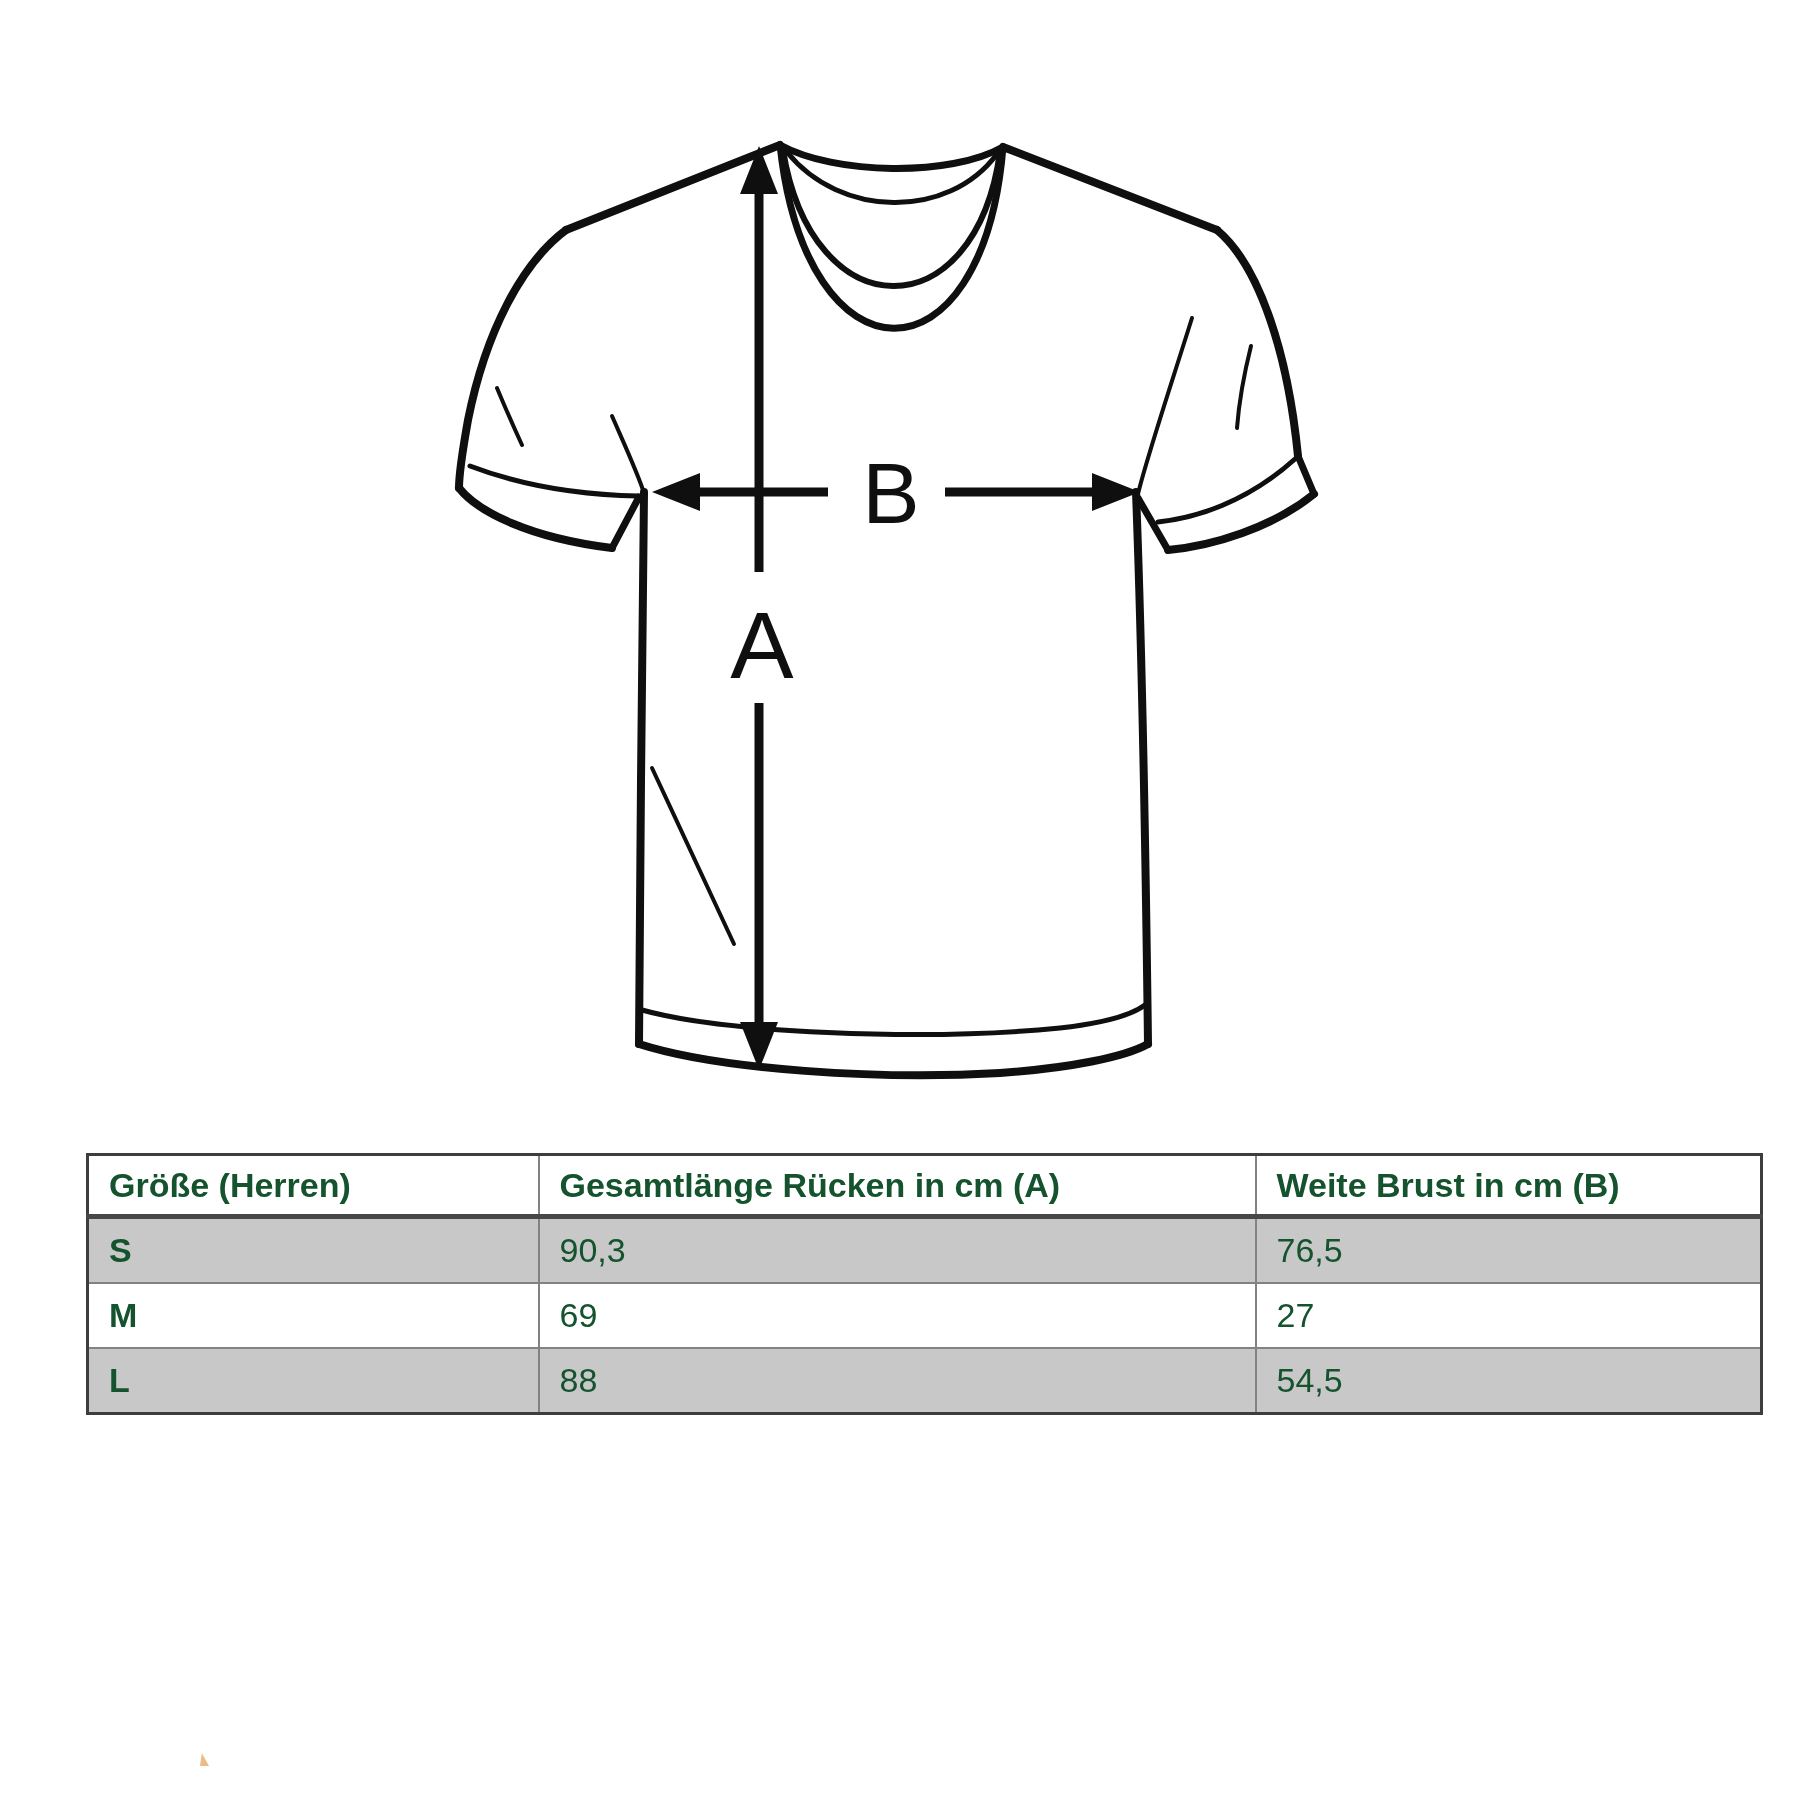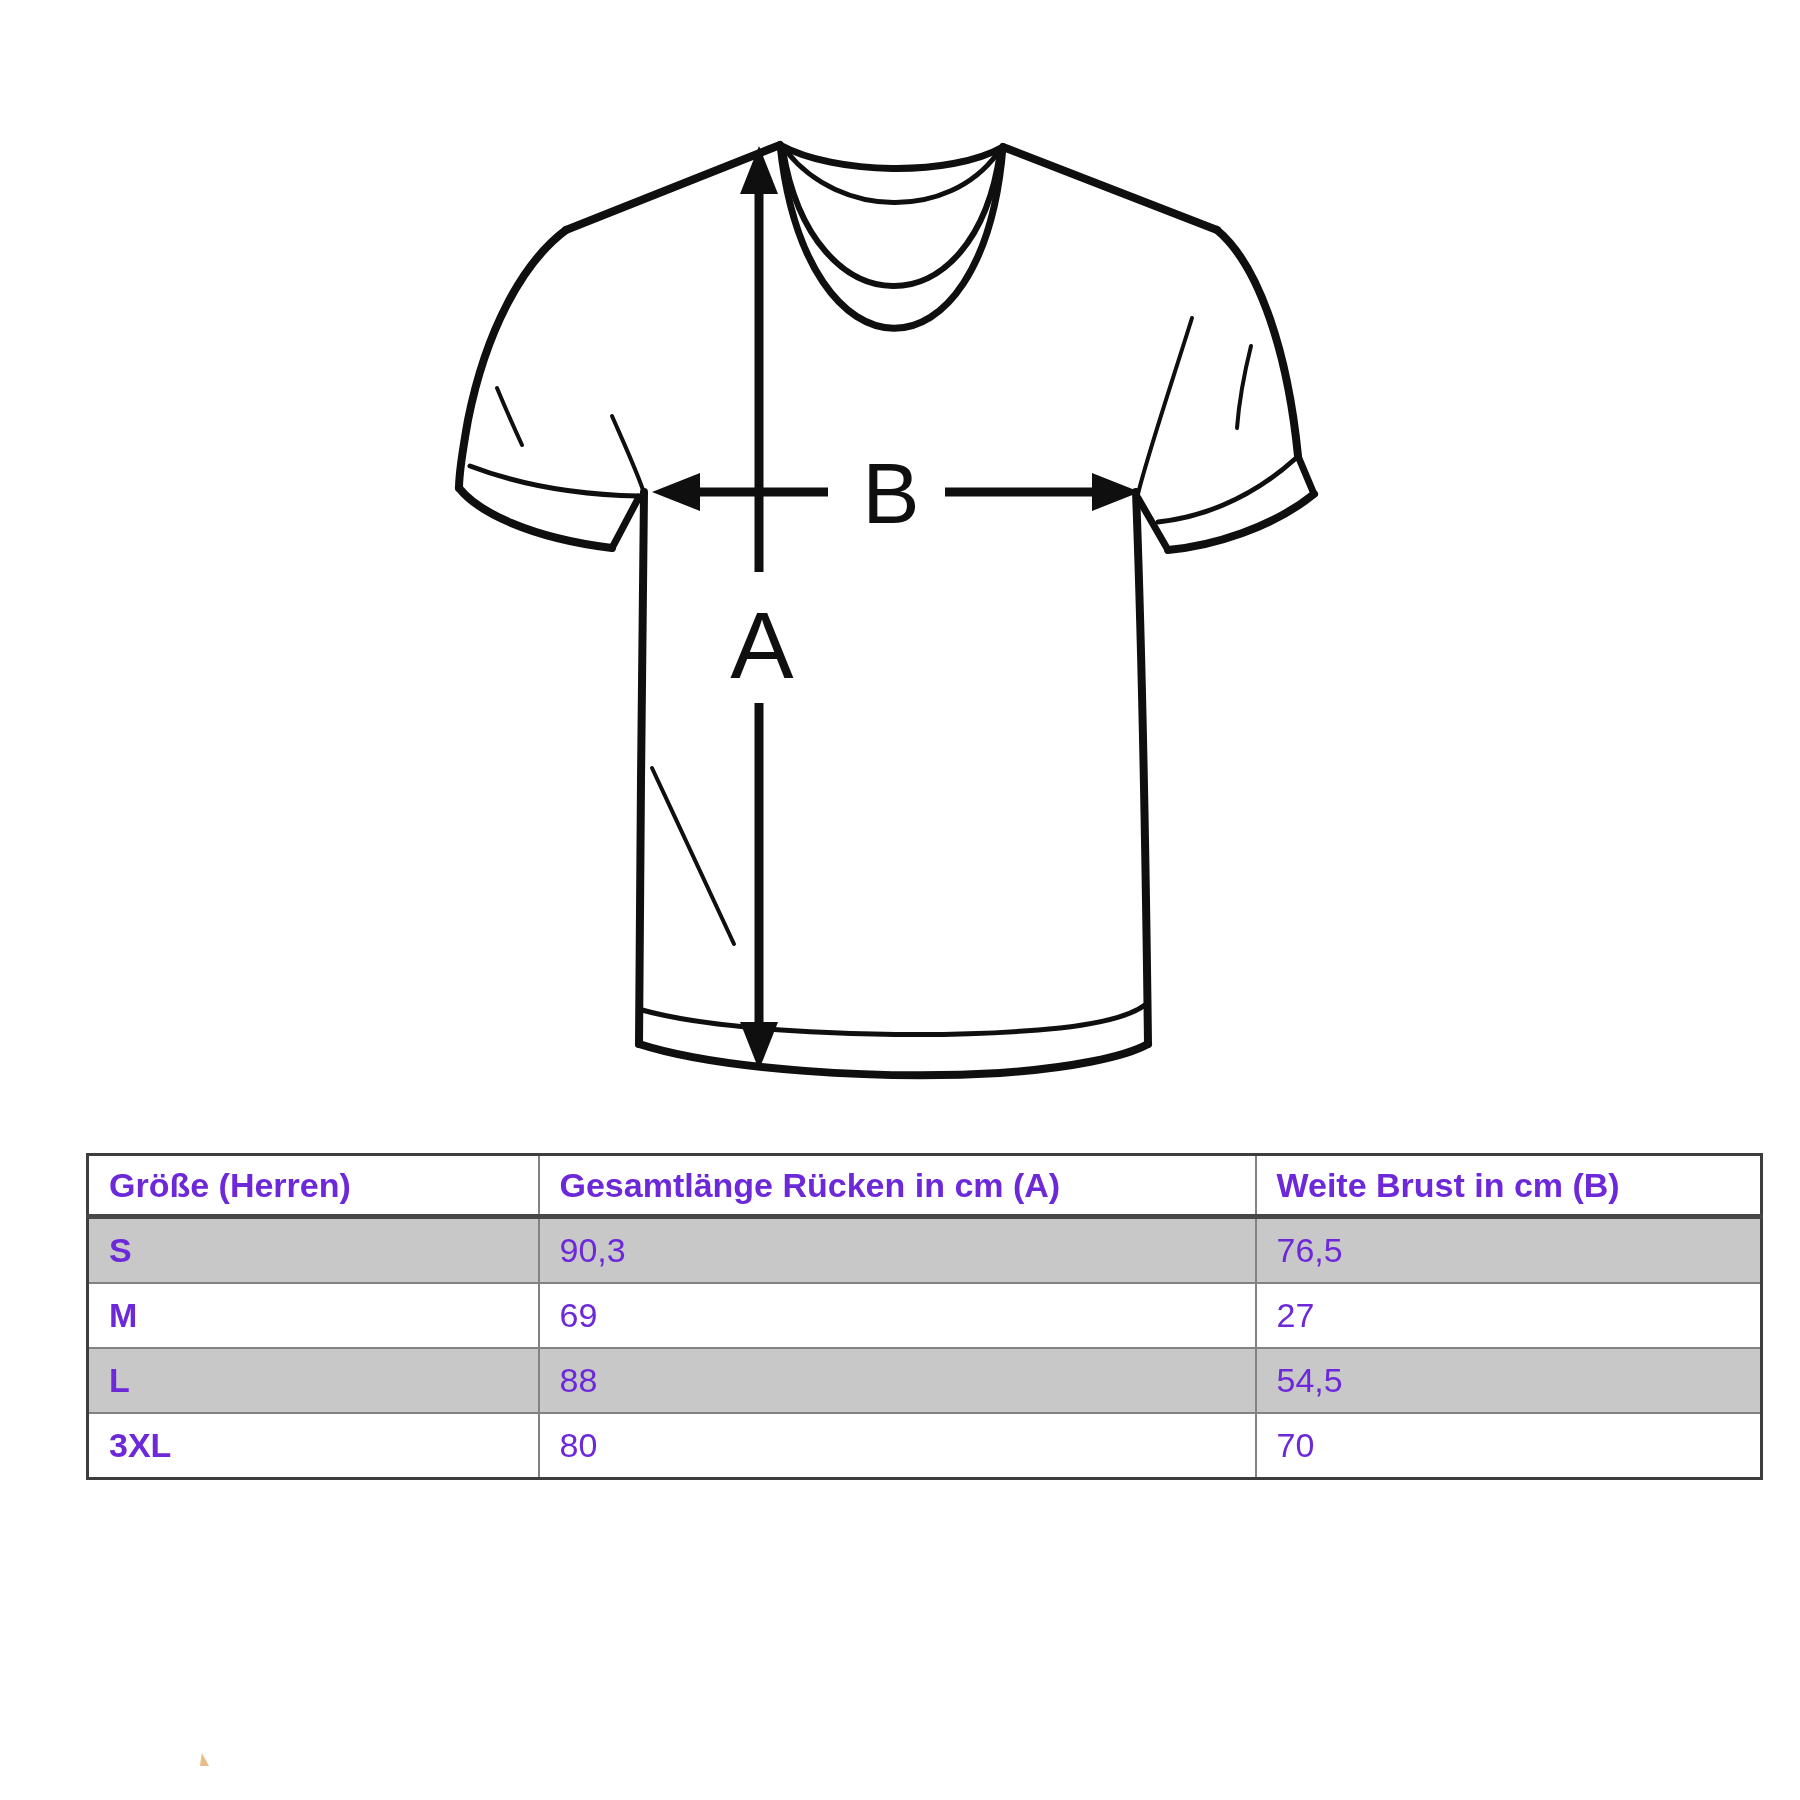--- a/index.html
+++ b/index.html
@@ -24,21 +24,21 @@
     width: 1800px;
     height: 1150px;
   }
   #size-table {
     position: absolute;
     left: 86px;
     top: 1153px;
     width: 1674px;
     border-collapse: collapse;
     table-layout: fixed;
-    color: #6d28d9;
+    color: #14532d;
   }
   #size-table th, #size-table td {
     border: 2px solid #828282;
     padding: 0 0 0 20px;
     text-align: left;
     vertical-align: middle;
     font-size: 34px;
     overflow: hidden;
     white-space: nowrap;
   }
@@ -157,23 +157,18 @@
       <tr class="plain">
         <td class="size-cell">M</td>
         <td>69</td>
         <td>27</td>
       </tr>
       <tr class="shaded">
         <td class="size-cell">L</td>
         <td>88</td>
         <td>54,5</td>
       </tr>
-      <tr class="plain">
-        <td class="size-cell">3XL</td>
-        <td>80</td>
-        <td>70</td>
-      </tr>
     </tbody>
   </table>
 
   <div id="speck"></div>
 
 </div>
 
 </body></html>

